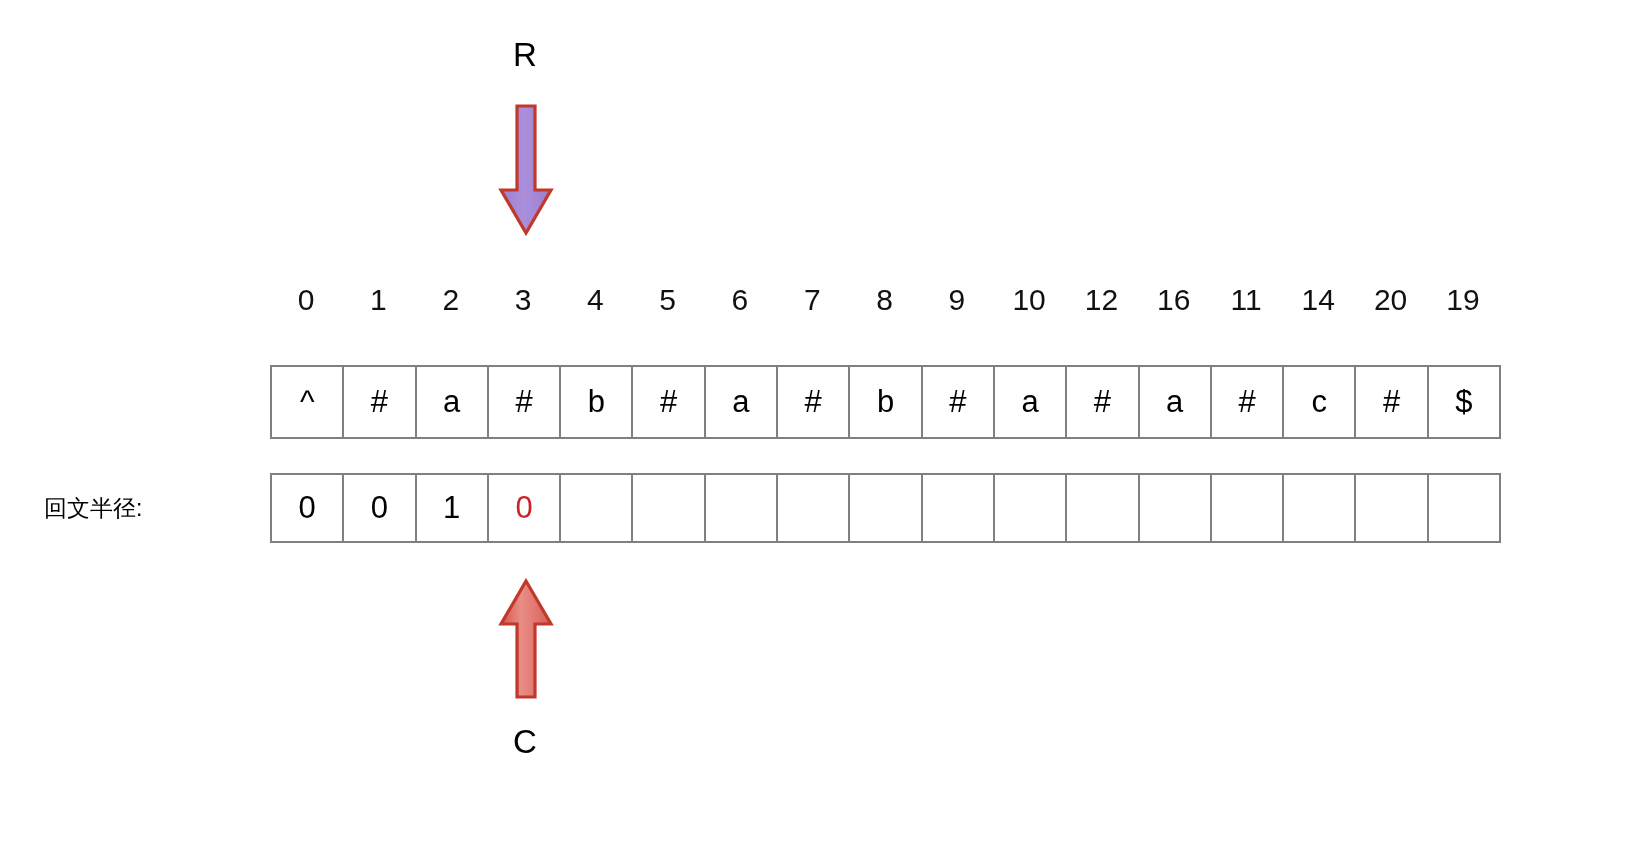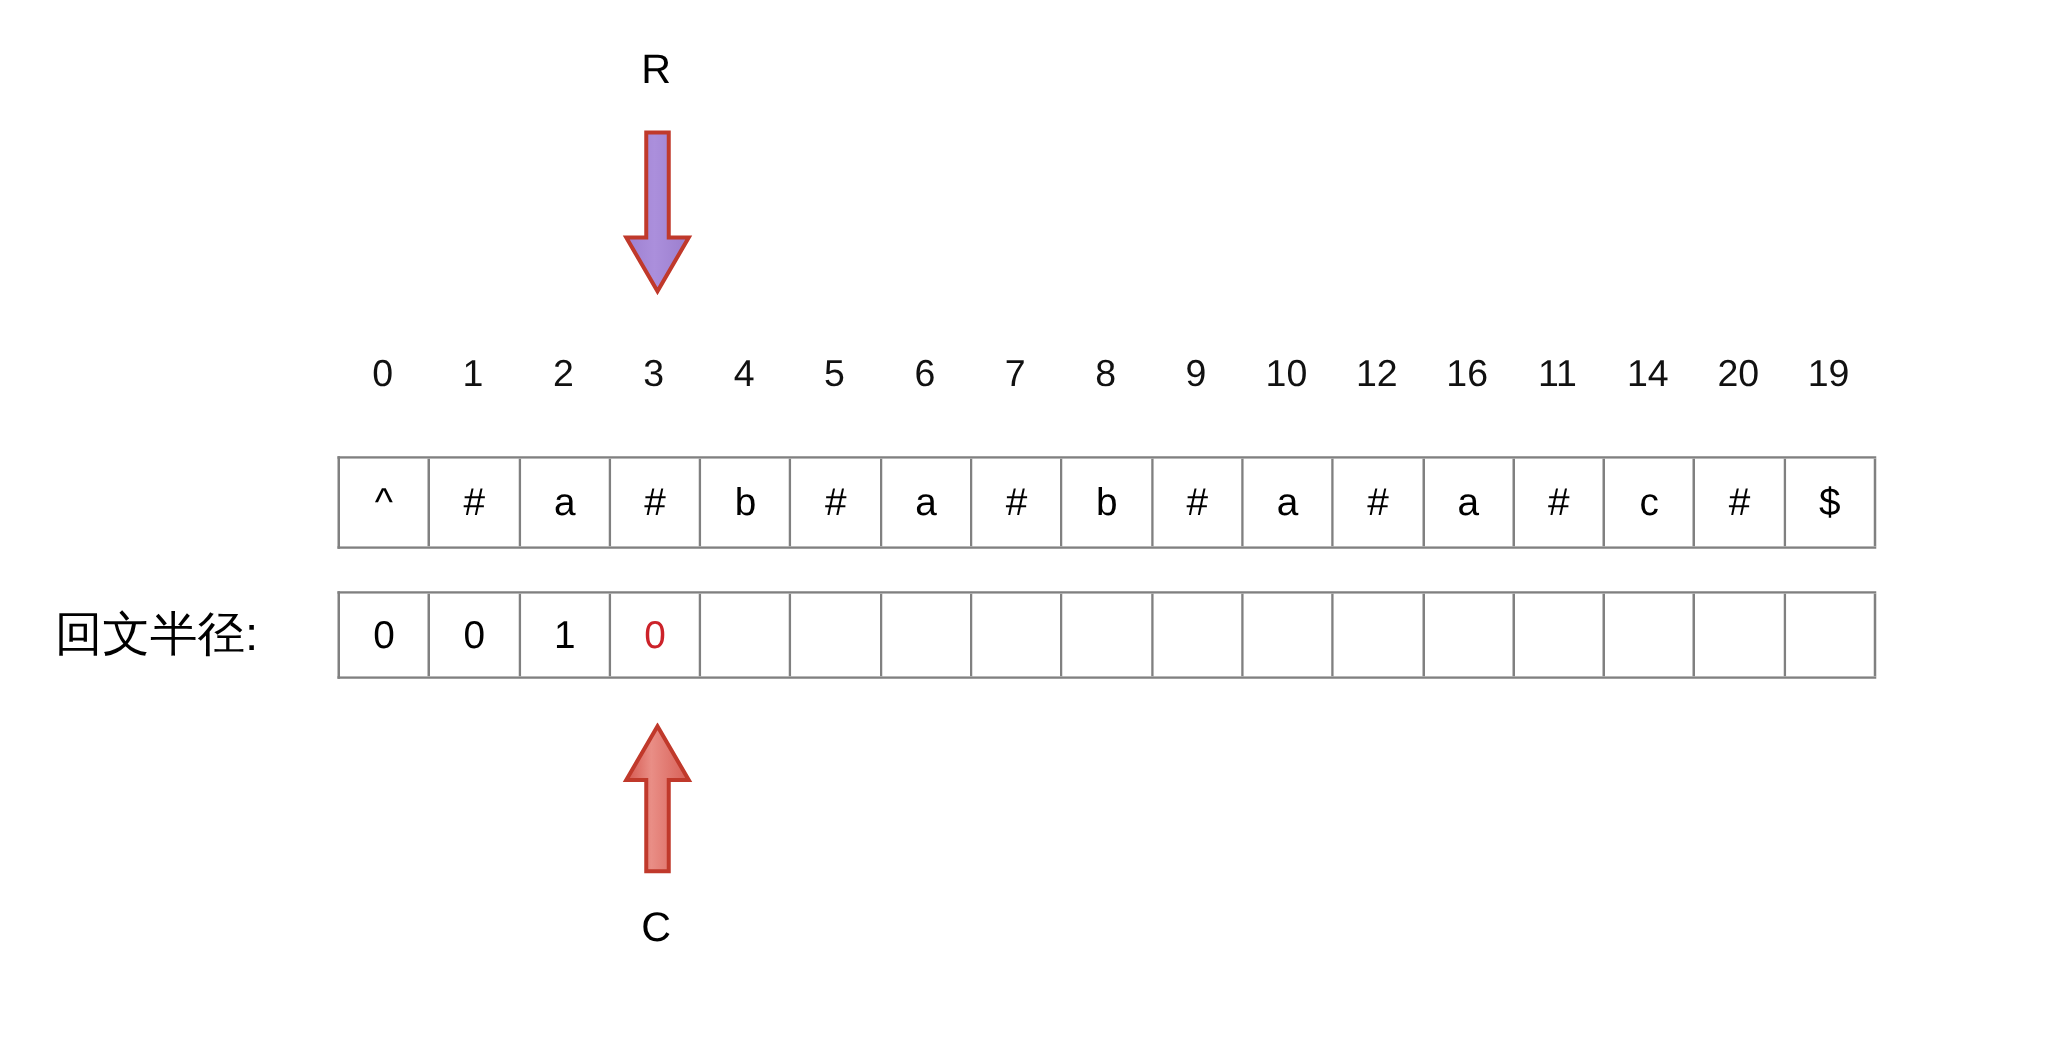--- a/index.html
+++ b/index.html
@@ -102,21 +102,21 @@
     background: #fff;
   }
   .radius-row .grid-cell { height: 66px; }
   .grid-cell.highlight { color: #cc2229; }
 
   
   .row-label {
     position: absolute;
     left: 44px;
     top: 488px;
-    font-size: 38px;
+    font-size: 23px;
     line-height: 40px;
     color: #000;
     white-space: nowrap;
   }
 </style>
 </head>
 <body>
 
 <div id="stage">
 

